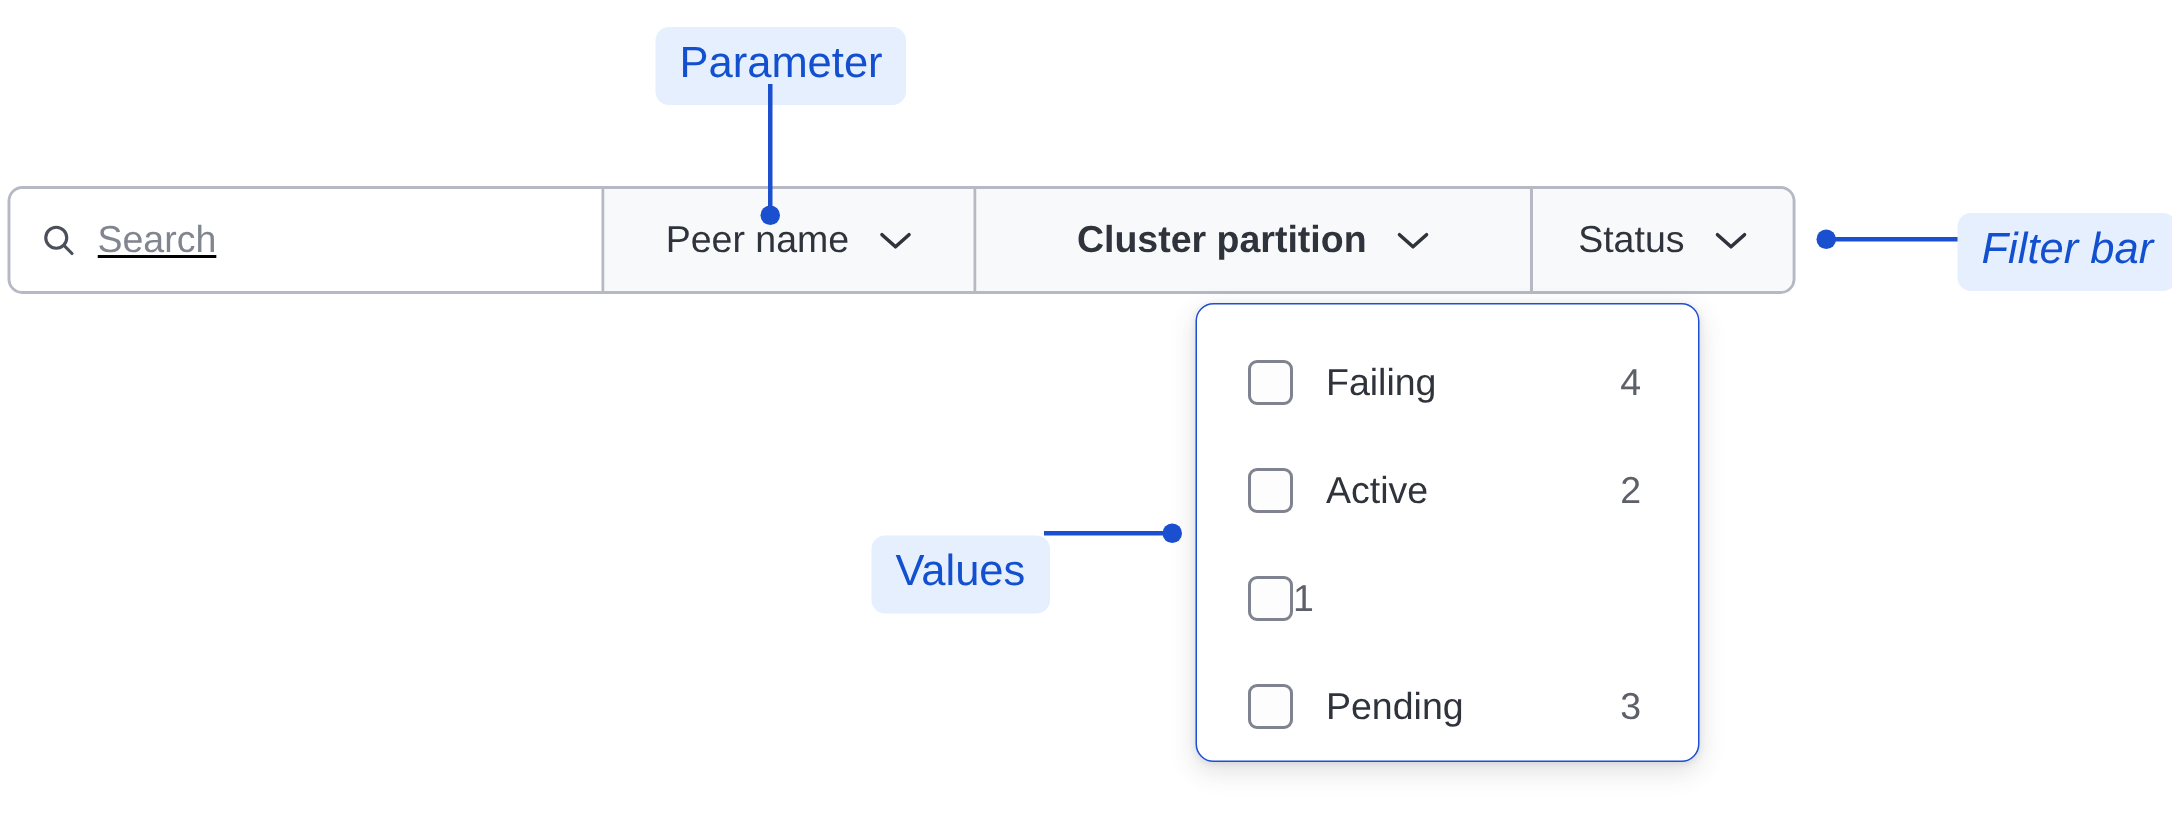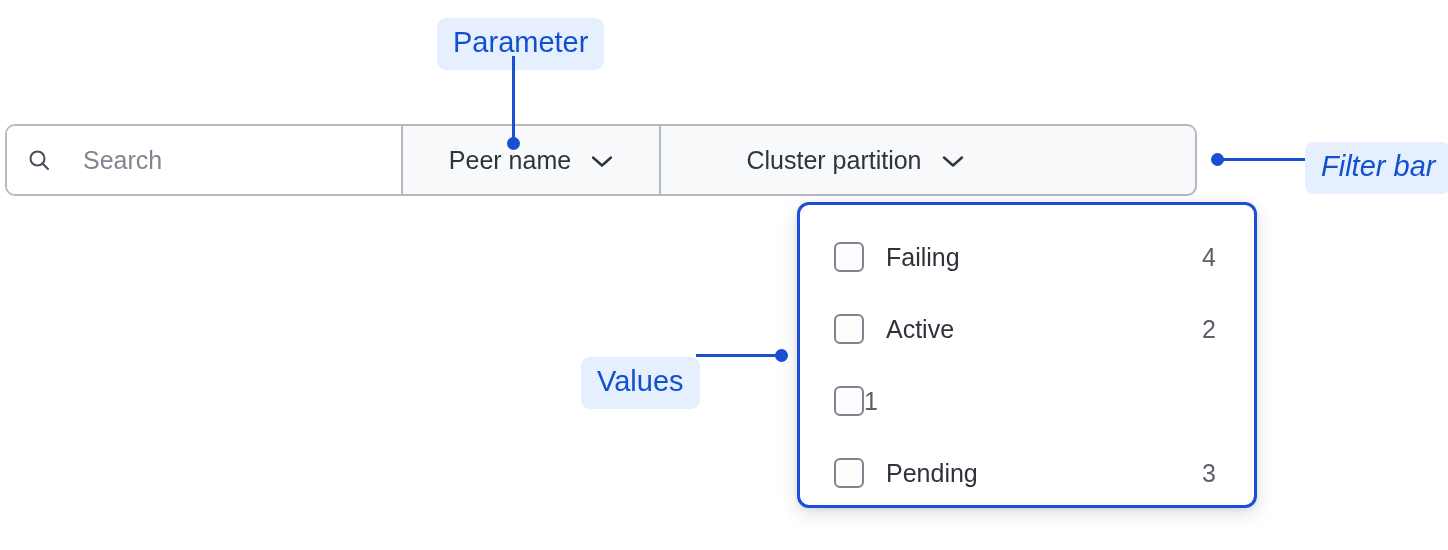--- a/index.html
+++ b/index.html
@@ -30,24 +30,25 @@
     border-radius: 10px;
     background: #f8f9fa;
     overflow: hidden;
   }
 
   .search-segment {
     width: 396px;
     background: #ffffff;
     display: flex;
     align-items: center;
-    gap: 32px;
+    gap: 14px;
     padding: 0 20px;
     box-sizing: border-box;
     border-right: 2px solid #b6b9c4;
+    text-decoration: underline;
   }
   .search-icon {
     flex: 0 0 auto;
     width: 24px;
     height: 24px;
     display: block;
     color: #4a4f5a;
   }
   .search-input {
     flex: 1 1 auto;
@@ -88,25 +89,25 @@
     flex: 0 0 auto;
     display: block;
     color: #2f333b;
   }
 
   
   #values-panel {
     position: absolute;
     left: 797px;
     top: 202px;
-    width: 460px;
+    width: 336px;
     height: 306px;
     box-sizing: border-box;
     background: #ffffff;
-    border: 3px solid #1d4ed8;
+    border: 1px solid #1d4ed8;
     border-radius: 12px;
     box-shadow: 0 6px 18px rgba(60,64,67,0.16), 0 1px 4px rgba(60,64,67,0.10);
     padding: 16px 0;
   }
   .value-row {
     height: 72px;
     display: flex;
     align-items: center;
     padding: 0 38px 0 34px;
     box-sizing: border-box;
@@ -193,29 +194,37 @@
 
   <div class="filter-segment" style="width:258px;">
     <span class="filter-segment-label">Peer name</span>
     <span class="chev">
       <svg viewBox="0 0 22 13" width="22" height="13" fill="none" stroke="currentColor" stroke-width="2.4" stroke-linecap="round" stroke-linejoin="round">
         <polyline points="2,2.5 11,10.5 20,2.5"></polyline>
       </svg>
     </span>
   </div>
 
-  <div class="filter-segment" style="width:388px;">
+  <div class="filter-segment" style="width:388px;font-weight:bold;">
     <span class="filter-segment-label">Cluster partition</span>
     <span class="chev">
       <svg viewBox="0 0 22 13" width="22" height="13" fill="none" stroke="currentColor" stroke-width="2.4" stroke-linecap="round" stroke-linejoin="round">
         <polyline points="2,2.5 11,10.5 20,2.5"></polyline>
       </svg>
     </span>
   </div>
 
+  <div class="filter-segment" style="flex:1 1 auto;">
+    <span class="filter-segment-label">Status</span>
+    <span class="chev">
+      <svg viewBox="0 0 22 13" width="22" height="13" fill="none" stroke="currentColor" stroke-width="2.4" stroke-linecap="round" stroke-linejoin="round">
+        <polyline points="2,2.5 11,10.5 20,2.5"></polyline>
+      </svg>
+    </span>
+  </div>
 
 </div>
 
 <div id="values-panel">
 
   <div class="value-row">
     <span class="checkbox"></span>
     <span class="value-label">Failing</span>
     <span class="value-count">4</span>
   </div>

